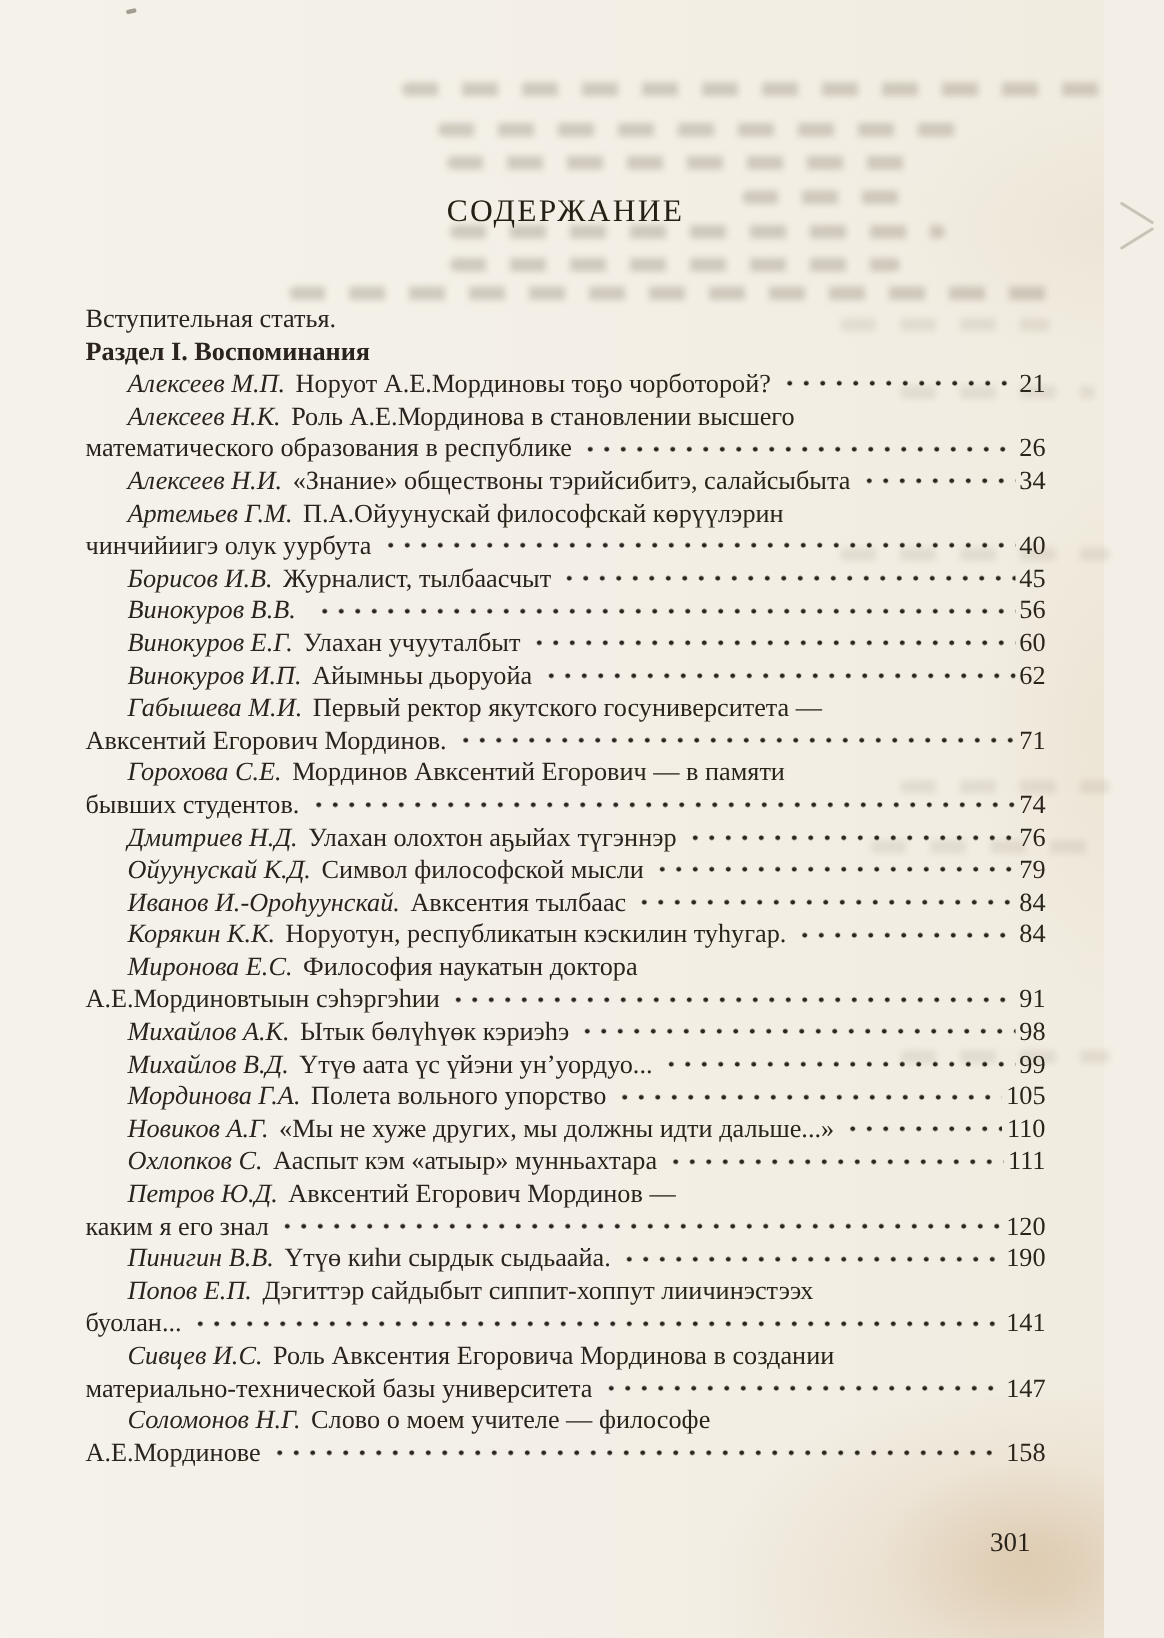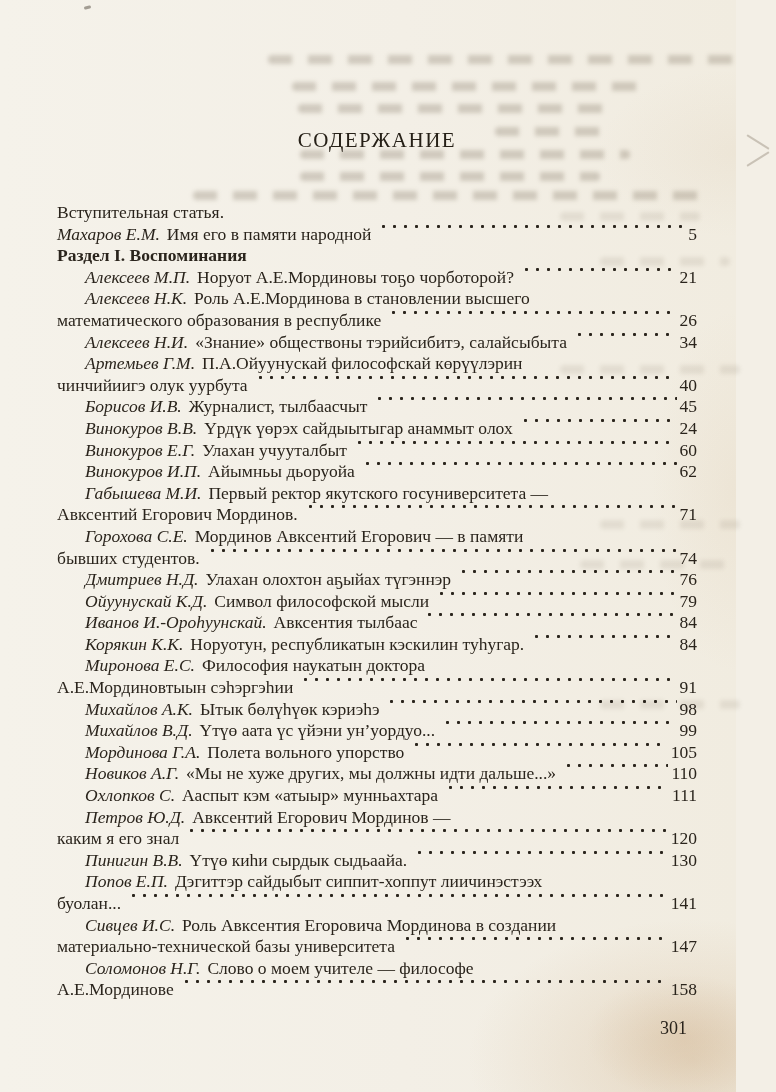--- a/index.html
+++ b/index.html
@@ -49,21 +49,21 @@
     color: #262017;
   }
   .toc {
     position: absolute;
     left: 57px; right: 39px; top: 202px;
     font-size: 17.5px;
     line-height: 21.6px;
   }
   .toc-line {
     display: flex;
-    align-items: flex-start;
+    align-items: center;
     min-height: 21.6px;
     white-space: nowrap;
   }
   .toc-line.indent { padding-left: 28px; }
   .toc-line.bold { font-weight: bold; }
   .author { font-style: italic; margin-right: 7px; flex: 0 0 auto; }
   .text { flex: 0 1 auto; }
   .leader {
     flex: 1 1 auto;
     height: 5px;
@@ -108,26 +108,20 @@
   <div class="speck" style="top:6px; left:84px; width:7px; height:3px; transform: rotate(-12deg);"></div>
 
   <h1 class="title">СОДЕРЖАНИЕ</h1>
 
   <div class="toc" id="toc">
       <div class="toc-line">
 
     <span class="text">Вступительная статья.</span>
 
   </div>
-      <div class="toc-line">
-    <span class="author">Махаров Е.М.</span>
-    <span class="text">Имя его в памяти народной</span>
-    <span class="leader"></span>
-    <span class="pg">5</span>
-  </div>
       <div class="toc-line bold">
 
     <span class="text">Раздел I. Воспоминания</span>
 
   </div>
       <div class="toc-line indent">
     <span class="author">Алексеев М.П.</span>
     <span class="text">Норуот А.Е.Мординовы тоҕо чорботорой?</span>
     <span class="leader"></span>
     <span class="pg">21</span>
@@ -161,23 +155,22 @@
     <span class="pg">40</span>
   </div>
       <div class="toc-line indent">
     <span class="author">Борисов И.В.</span>
     <span class="text">Журналист, тылбаасчыт</span>
     <span class="leader"></span>
     <span class="pg">45</span>
   </div>
       <div class="toc-line indent">
     <span class="author">Винокуров В.В.</span>
-    <span class="text">Үрдүк үөрэх сайдыытыгар анаммыт олох</span>
-    <span class="leader"></span>
-    <span class="pg">24</span>
+    <span class="leader"></span>
+    <span class="pg">56</span>
   </div>
       <div class="toc-line indent">
     <span class="author">Винокуров Е.Г.</span>
     <span class="text">Улахан учууталбыт</span>
     <span class="leader"></span>
     <span class="pg">60</span>
   </div>
       <div class="toc-line indent">
     <span class="author">Винокуров И.П.</span>
     <span class="text">Айымньы дьоруойа</span>
@@ -279,21 +272,21 @@
       <div class="toc-line">
 
     <span class="text">каким я его знал</span>
     <span class="leader"></span>
     <span class="pg">120</span>
   </div>
       <div class="toc-line indent">
     <span class="author">Пинигин В.В.</span>
     <span class="text">Үтүө киһи сырдык сыдьаайа.</span>
     <span class="leader"></span>
-    <span class="pg">130</span>
+    <span class="pg">190</span>
   </div>
       <div class="toc-line indent">
     <span class="author">Попов Е.П.</span>
     <span class="text">Дэгиттэр сайдыбыт сиппит-хоппут лиичинэстээх</span>
 
   </div>
       <div class="toc-line">
 
     <span class="text">буолан...</span>
     <span class="leader"></span>

